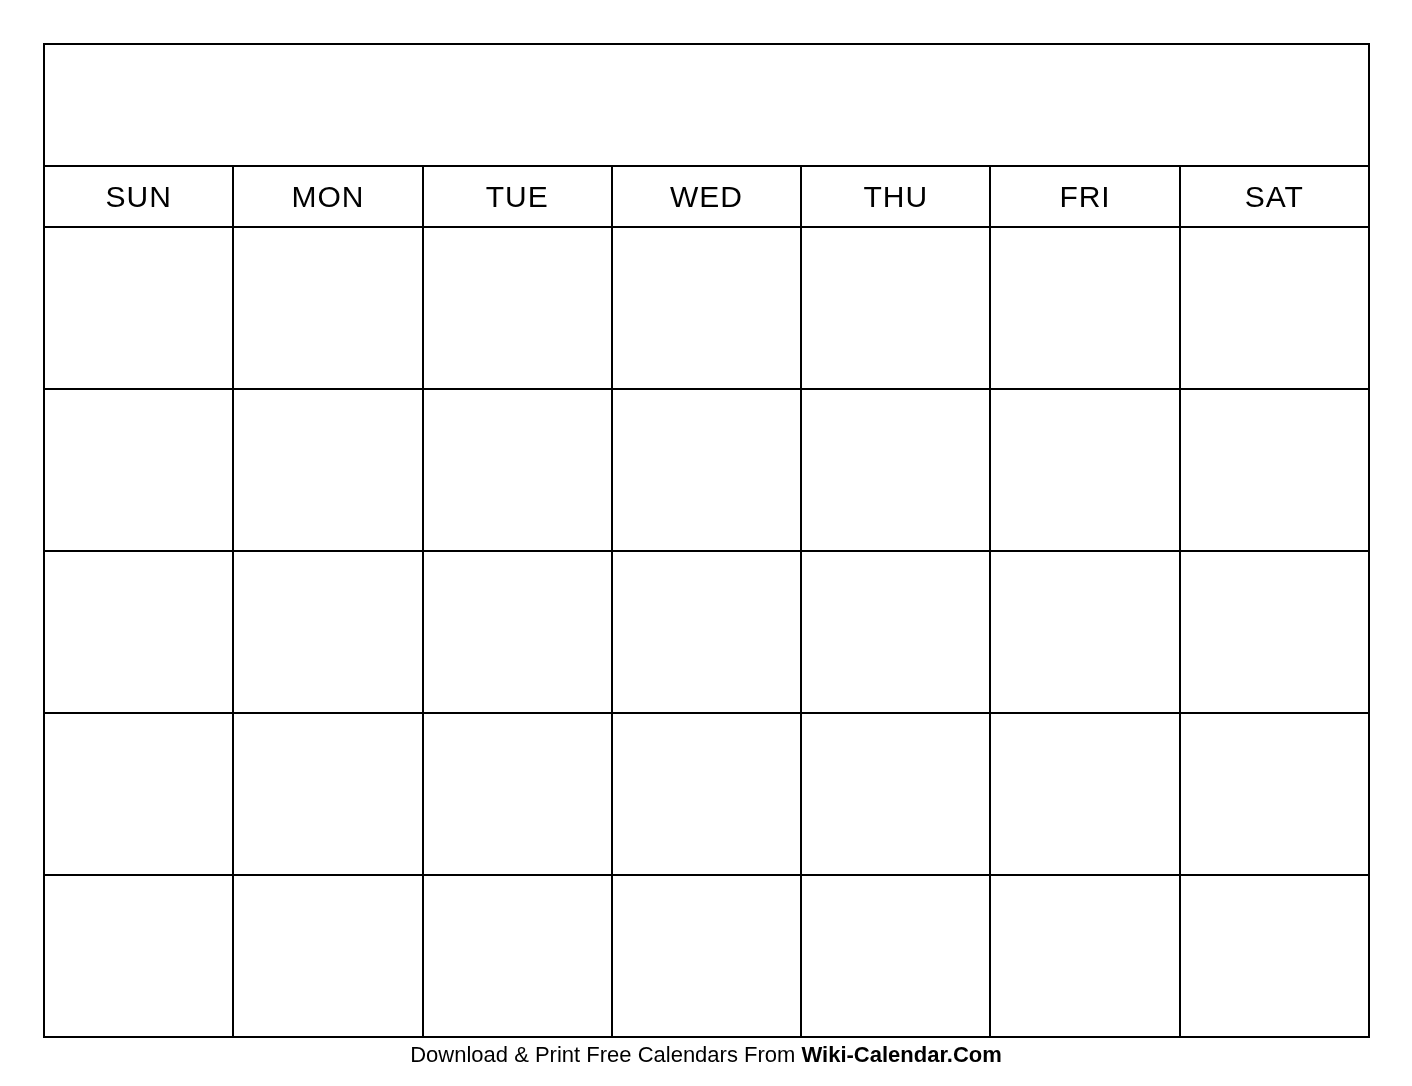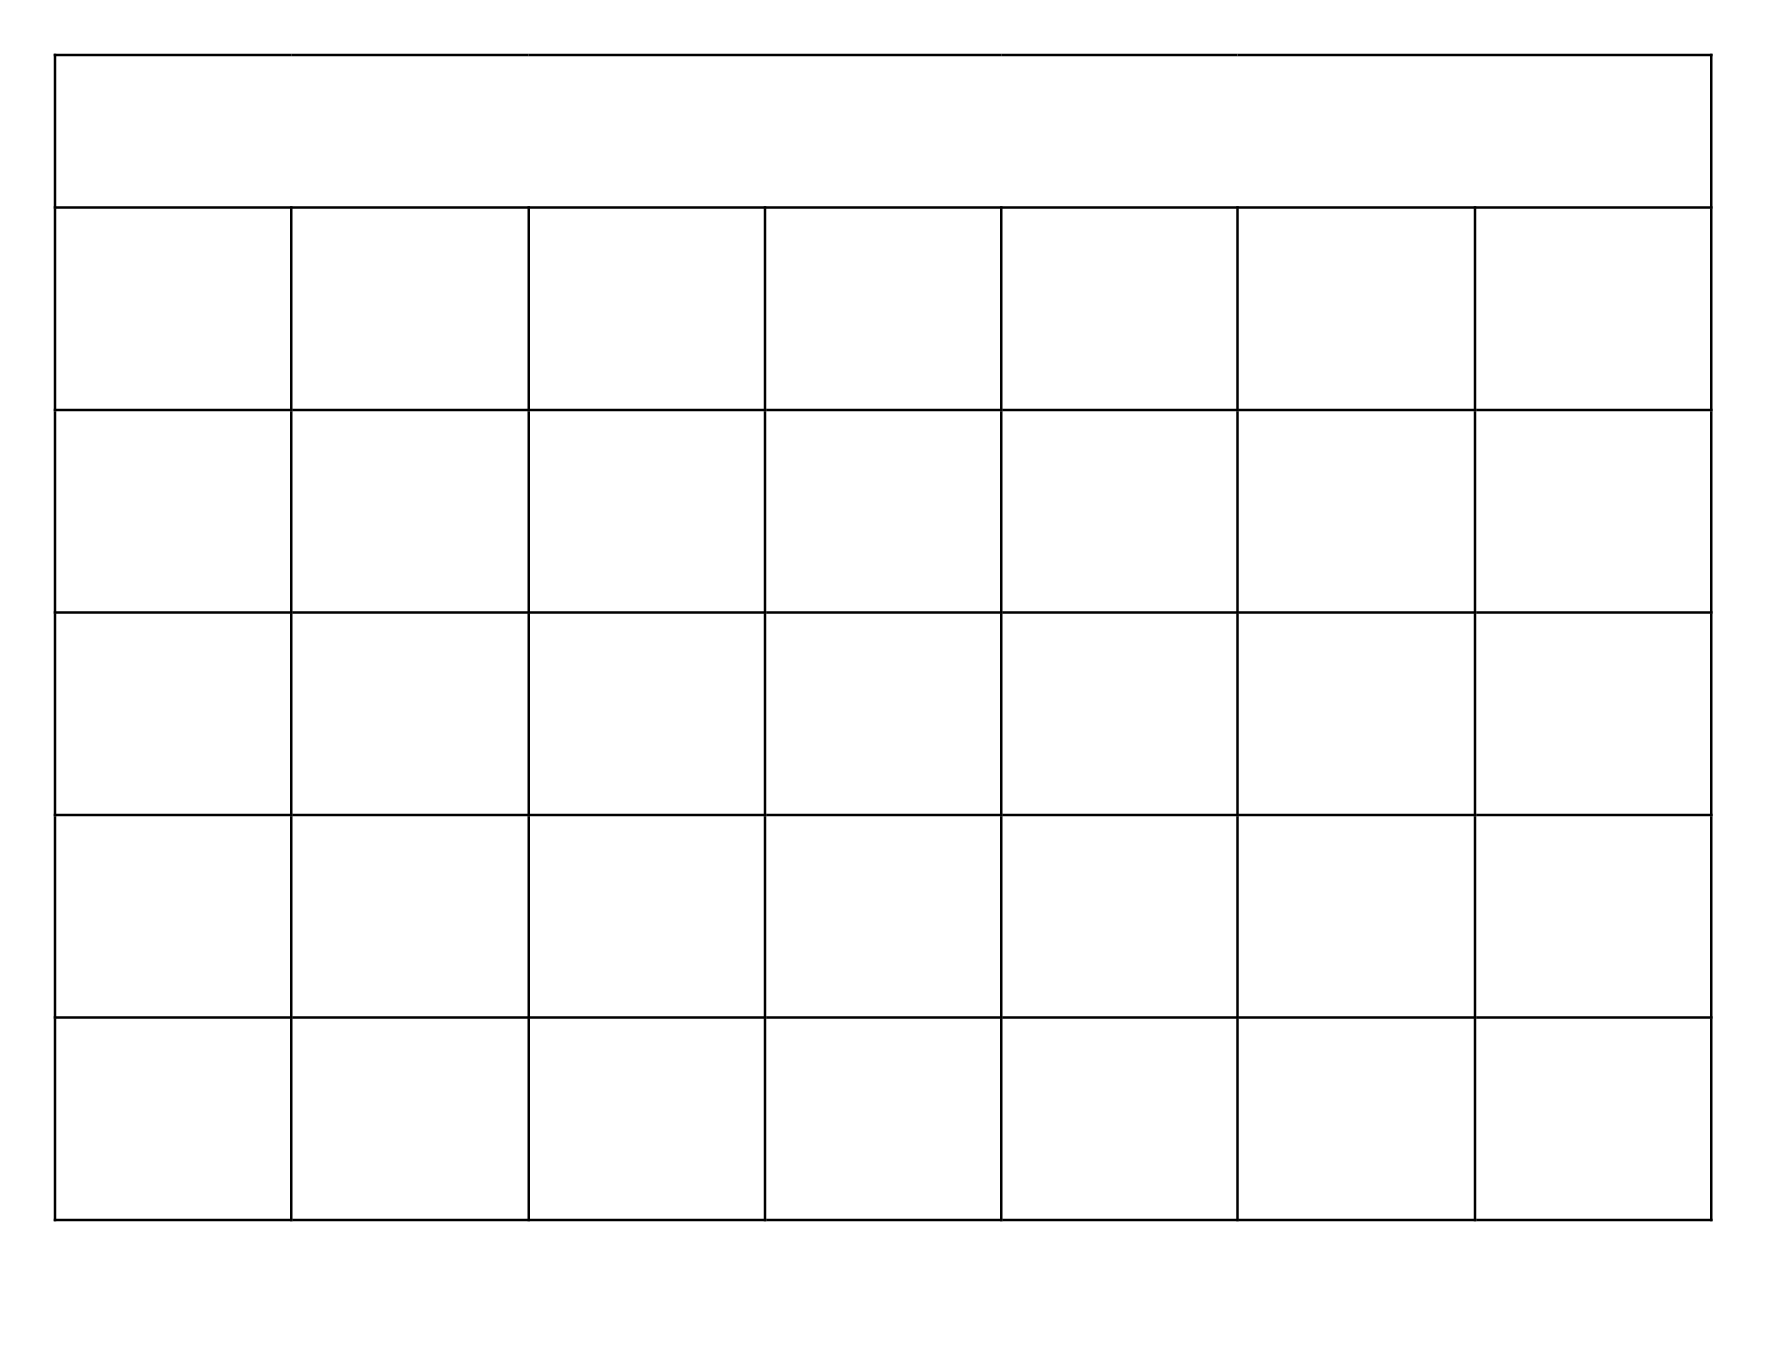--- a/index.html
+++ b/index.html
@@ -71,20 +71,29 @@
 </head>
 <body>
 
 <div class="page">
 
   <table class="calendar">
     <thead>
       <tr>
         <th class="title-cell" colspan="7"></th>
       </tr>
+      <tr class="day-row">
+        <th>SUN</th>
+        <th>MON</th>
+        <th>TUE</th>
+        <th>WED</th>
+        <th>THU</th>
+        <th>FRI</th>
+        <th>SAT</th>
+      </tr>
     </thead>
     <tbody class="grid">
       <tr>
         <td></td>
         <td></td>
         <td></td>
         <td></td>
         <td></td>
         <td></td>
         <td></td>
@@ -121,14 +130,18 @@
         <td></td>
         <td></td>
         <td></td>
         <td></td>
         <td></td>
         <td></td>
       </tr>
     </tbody>
   </table>
 
+  <div class="footer">
+    <span>Download &amp; Print Free Calendars From</span>
+    <span class="brand">Wiki-Calendar.Com</span>
+  </div>
 
 </div>
 
 </body></html>

